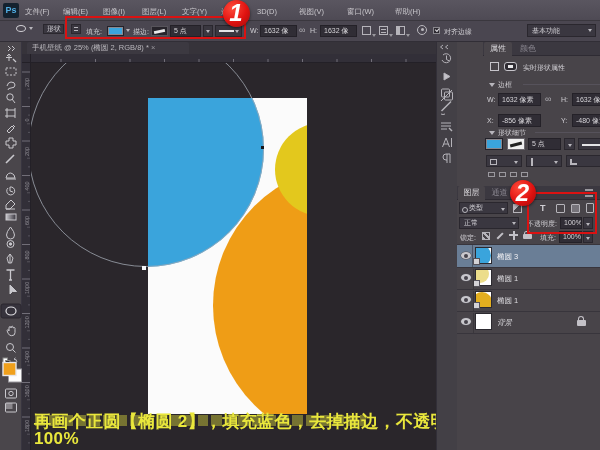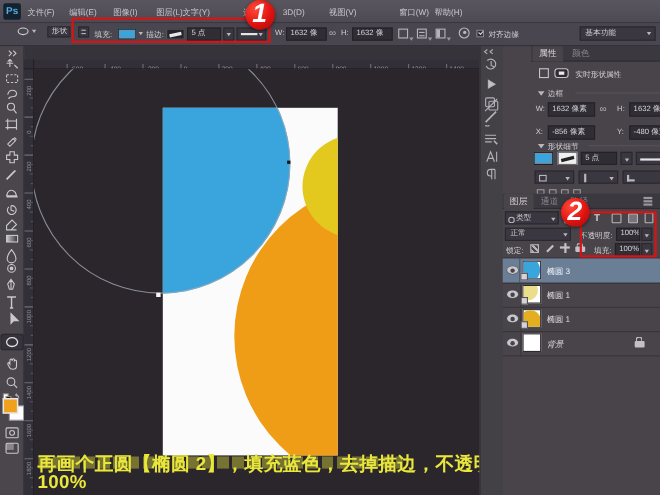--- a/index.html
+++ b/index.html
@@ -17,25 +17,25 @@
 </style></head>
 <body>
 <div id="stage">
 
 <div class="abs" id="menubar" style="left:0;top:0;width:600px;height:21px;background:linear-gradient(#5a5660,#4e4a54);border-bottom:1px solid #3a373e"></div>
 <div class="abs" style="left:3px;top:3px;width:16px;height:15px;background:#14222f;border-radius:2px;color:#51aee4;font-size:9px;font-weight:bold;text-align:center;line-height:15px">Ps</div>
 <div class="abs mi" style="left:25px">文件(F)</div>
 <div class="abs mi" style="left:63px">编辑(E)</div>
 <div class="abs mi" style="left:103px">图像(I)</div>
 <div class="abs mi" style="left:142px">图层(L)</div>
-<div class="abs mi" style="left:166px">文字(Y)</div>
+<div class="abs mi" style="left:182px">文字(Y)</div>
 <div class="abs mi" style="left:221px">选择(S)</div>
 <div class="abs mi" style="left:257px">3D(D)</div>
 <div class="abs mi" style="left:299px">视图(V)</div>
-<div class="abs mi" style="left:363px">窗口(W)</div>
+<div class="abs mi" style="left:347px">窗口(W)</div>
 <div class="abs mi" style="left:395px">帮助(H)</div>
 
 <div class="abs" id="optbar" style="left:0;top:21px;width:600px;height:21px;background:#4a4650;border-bottom:1px solid #312e36"></div>
 
 <div class="abs" style="left:15.5px;top:24.5px;width:10px;height:7px;border:1.5px solid #cfcdd2;border-radius:50%"></div>
 <div class="abs caret" style="left:29px;top:27px"></div>
 
 <div class="abs dd" style="left:43px;top:24px;width:21px;height:10px;line-height:8px;padding-left:3px;font-size:7px">形状</div>
 <div class="abs dd" style="left:71px;top:24px;width:10px;height:10px">
       <div style="margin:2px 2px;height:1px;background:#b8b6bc"></div>
@@ -82,20 +82,21 @@
 
 <div class="abs" style="left:433px;top:26.5px;width:7px;height:7px;background:#2c2930;border:1px solid #8a888e">
       <div style="position:absolute;left:1px;top:0.5px;width:4px;height:2.5px;border-left:1.3px solid #d8d6da;border-bottom:1.3px solid #d8d6da;transform:rotate(-48deg)"></div>
     </div>
 <div class="abs t7" style="left:444px;top:27px">对齐边缘</div>
 
 <div class="abs dd" style="left:527px;top:24px;width:69px;height:13px;line-height:11px;padding-left:4px">基本功能</div>
 <div class="abs caret" style="left:588px;top:29px"></div>
 
 <div class="abs" style="left:22px;top:42px;width:414px;height:12px;background:#36333a"></div>
+<div class="abs" style="left:27px;top:42px;width:162px;height:12px;background:#3c3941;border-radius:2px 2px 0 0;color:#b9b7bc;font-size:7.5px;line-height:12px;padding-left:5px;white-space:nowrap;overflow:hidden">手机壁纸 @ 25% (椭圆 2, RGB/8) * <span style="color:#9a989e">×</span></div>
 
 <div class="abs" id="toolbar" style="left:0;top:42px;width:22px;height:408px;background:#4a464b;border-right:1px solid #383540"></div>
 <div class="abs" id="toolsvg" style="left:0;top:42px"><svg width="22" height="408" viewBox="0 0 22 408" xmlns="http://www.w3.org/2000/svg">
 <g stroke="#c9c8cd" stroke-width="1" fill="none">
 
 <path d="M8 4 l2.5 2.5 l-2.5 2.5 M12 4 l2.5 2.5 l-2.5 2.5" stroke-width="1"></path>
 
 <path d="M9 12 l0 7 M6 15.5 l6 0 M9 12 l-2 2 M9 12 l2 2"></path>
 <path d="M13 17 l3 3" stroke-width="1.2"></path>
 
@@ -317,21 +318,21 @@
 
   <div class="abs" style="left:5px;top:130px;width:7px;height:5px;border:1px solid #9a989e"></div>
   <div class="abs" style="left:16px;top:130px;width:7px;height:5px;border:1px solid #9a989e"></div>
   <div class="abs" style="left:27px;top:130px;width:7px;height:5px;border:1px solid #9a989e"></div>
   <div class="abs" style="left:38px;top:130px;width:7px;height:5px;border:1px solid #9a989e"></div>
 
   <div class="abs" style="left:138px;top:18px;width:4px;height:120px;background:#3e3b43;border-radius:2px"></div>
   <div class="abs" style="left:138.5px;top:33px;width:3px;height:85px;background:#55515b;border-radius:2px"></div>
 </div>
 
-<div class="abs" id="layers" style="left:457px;top:176px;width:143px;height:264px">
+<div class="abs" id="layers" style="left:457px;top:186px;width:143px;height:264px">
 
   <div class="abs" style="left:0;top:0;width:143px;height:14px;background:#3b3840;border-bottom:1px solid #2e2b33"></div>
   <div class="abs" style="left:1px;top:0;width:27px;height:14px;background:#484449;border-radius:2px 2px 0 0;color:#d8d6da;font-size:8px;line-height:14px;text-align:center">图层</div>
   <div class="abs" style="left:29px;top:0;width:27px;height:14px;color:#8a8790;font-size:8px;line-height:14px;text-align:center">通道</div>
   <div class="abs" style="left:56px;top:0;width:27px;height:14px;color:#8a8790;font-size:8px;line-height:14px;text-align:center">路径</div>
   <div class="abs" style="left:128px;top:6px;width:8px;height:1.5px;background:#9a989e;box-shadow:0 3px 0 #9a989e,0 -3px 0 #9a989e"></div>
 
   <div class="abs dd" style="left:2px;top:16px;width:49px;height:12px"><span style="display:inline-block;width:6px;height:6px;border:1.2px solid #b8b6bc;border-radius:50%;margin:2px 1px 0 2px"></span><span style="font-size:7px;vertical-align:3px">类型</span><div class="caret" style="float:right;margin:5px 2px 0 0"></div></div>
   <div class="abs" style="left:56px;top:18px;width:9px;height:9px;border:1px solid #b6b4ba;background:linear-gradient(135deg,#b6b4ba 40%,transparent 40%)"></div>
   <div class="abs" style="left:83px;top:17px;color:#cfcdd2;font-size:9px;font-weight:bold">T</div>

